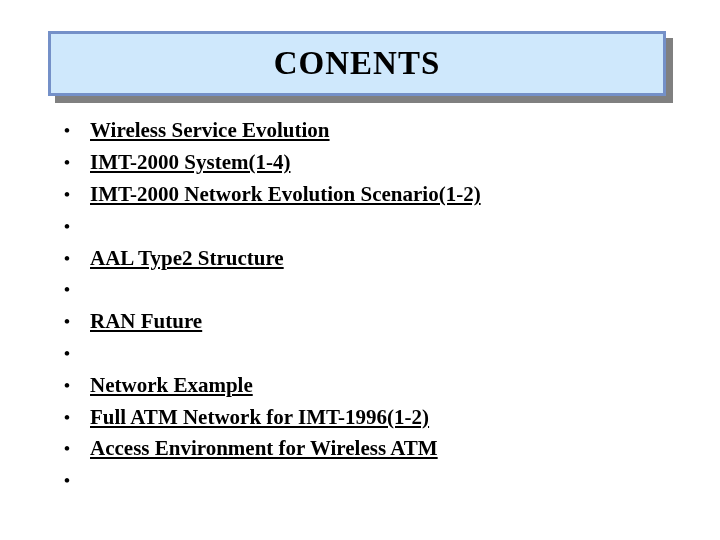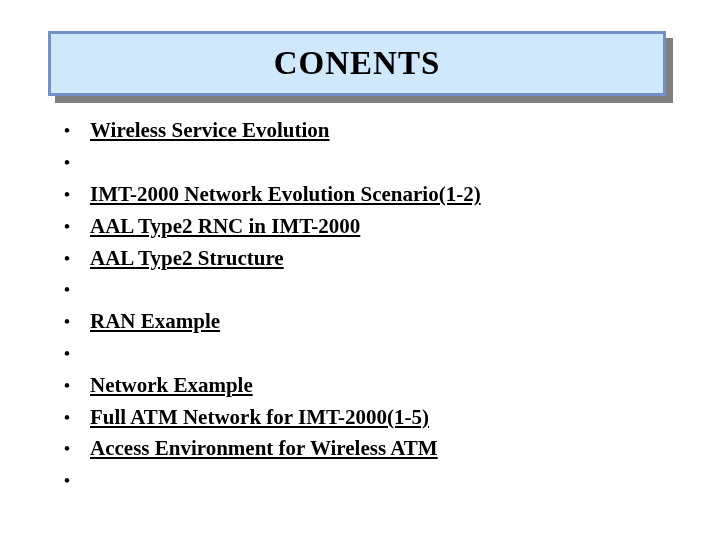--- a/index.html
+++ b/index.html
@@ -78,50 +78,50 @@
     <div class="title-text">CONENTS</div>
   </div>
 
   <ul class="contents">
     <li>
       <span class="bullet">•</span>
       <span class="label">Wireless Service Evolution</span>
     </li>
     <li>
       <span class="bullet">•</span>
+      <span class="label">IMT-2000 System(1-4)</span>
     </li>
     <li>
       <span class="bullet">•</span>
       <span class="label">IMT-2000 Network Evolution Scenario(1-2)</span>
     </li>
     <li>
       <span class="bullet">•</span>
-      <span class="label">AAL Type2 RNC in IMT-2000</span>
     </li>
     <li>
       <span class="bullet">•</span>
       <span class="label">AAL Type2 Structure</span>
     </li>
     <li>
       <span class="bullet">•</span>
     </li>
     <li>
       <span class="bullet">•</span>
-      <span class="label">RAN Example</span>
+      <span class="label">RAN Future</span>
     </li>
     <li>
       <span class="bullet">•</span>
     </li>
     <li>
       <span class="bullet">•</span>
       <span class="label">Network Example</span>
     </li>
     <li>
       <span class="bullet">•</span>
-      <span class="label">Full ATM Network for IMT-2000(1-5)</span>
+      <span class="label">Full ATM Network for IMT-1996(1-2)</span>
     </li>
     <li>
       <span class="bullet">•</span>
       <span class="label">Access Environment for Wireless ATM</span>
     </li>
     <li>
       <span class="bullet">•</span>
     </li>
   </ul>
 

